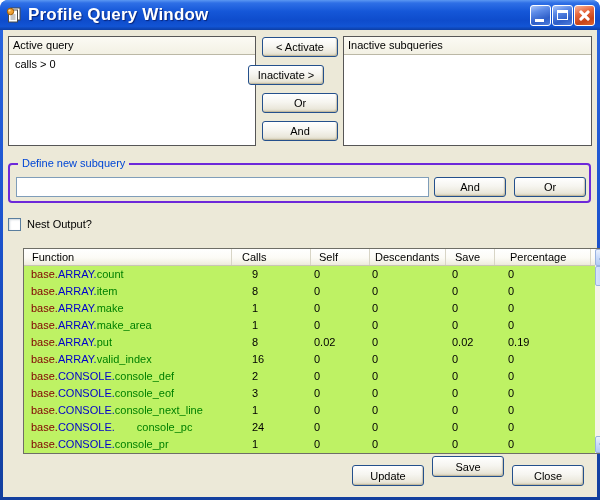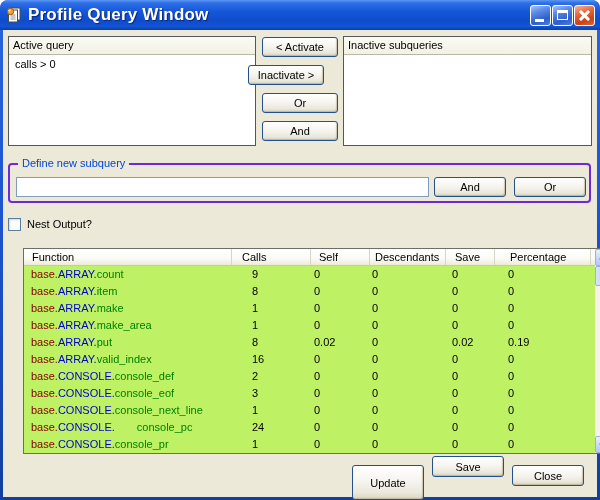--- a/index.html
+++ b/index.html
@@ -131,21 +131,21 @@
   }
   .sb-up   { top:0; }
   .sb-down { bottom:0; }
   .sb-thumb {
     position:absolute; left:0; top:17px; width:17px; height:20px;
     border:1px solid #9AB2E0; border-radius:2px;
     background:linear-gradient(90deg,#D8E4FC 0%,#C2D4F8 50%,#AEC6F2 100%);
   }
 
   
-  .btn-update { left:349px; top:435px; width:72px; height:35px; }
+  .btn-update { left:349px; top:435px; width:72px; height:21px; }
   .btn-save   { left:429px; top:426px; width:72px; height:21px; }
   .btn-close  { left:509px; top:435px; width:72px; height:21px; }
 </style>
 </head>
 <body>
 
 <div class="window">
 
   <div class="titlebar">
     <span class="app-icon">

